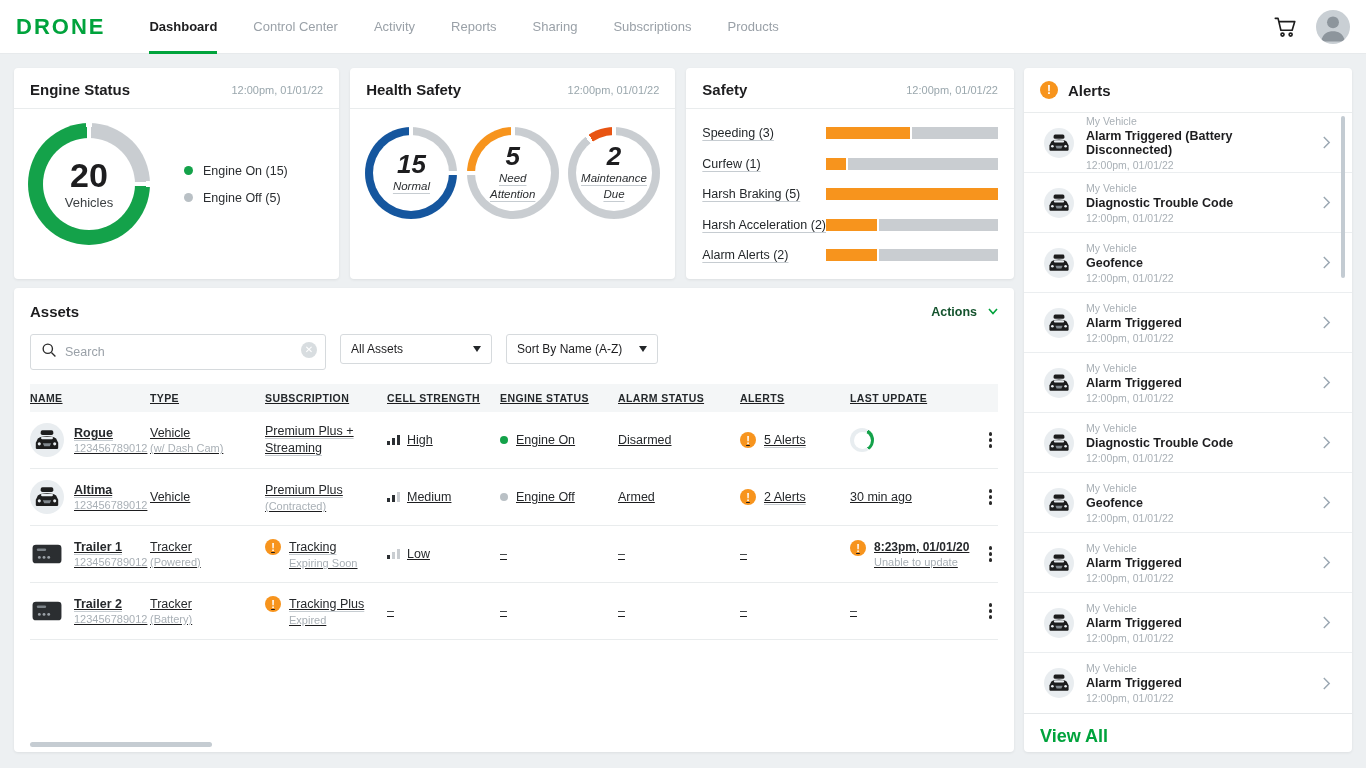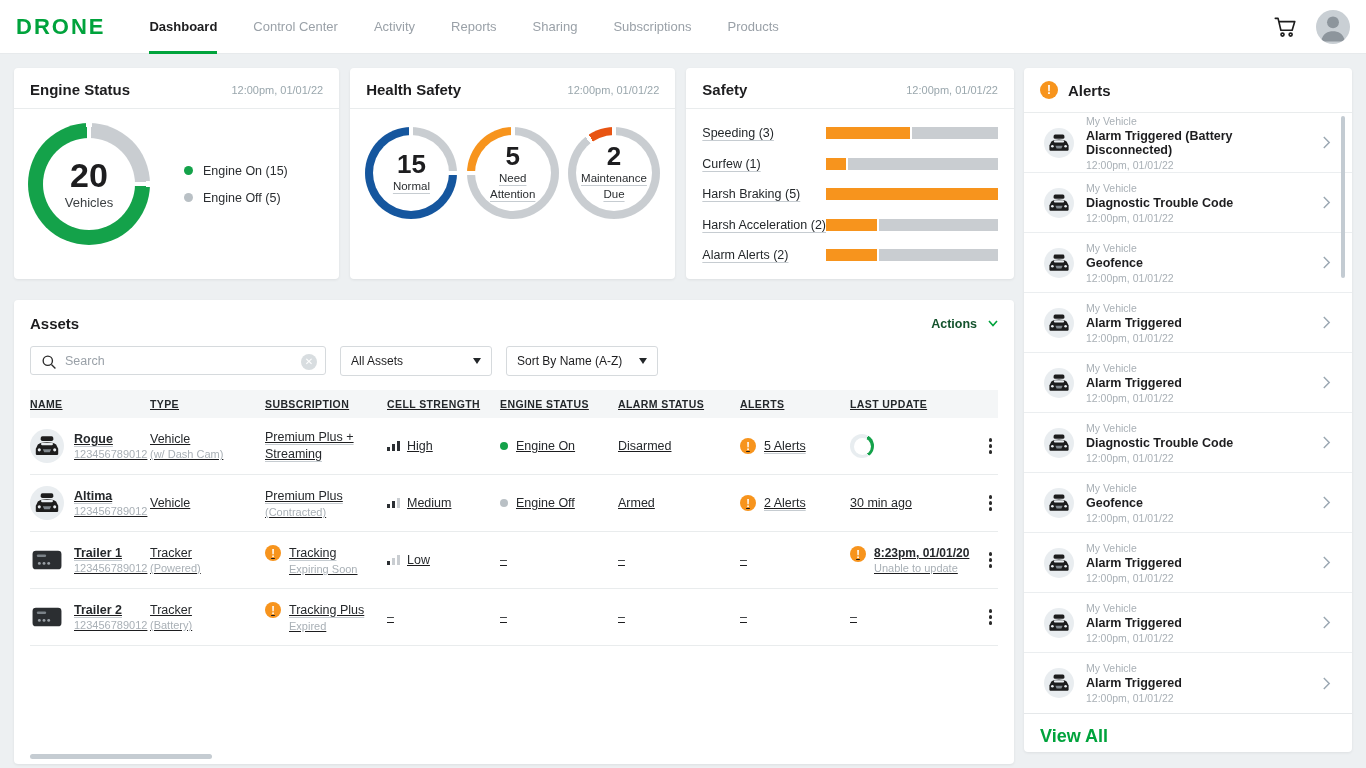--- a/index.html
+++ b/index.html
@@ -32,41 +32,41 @@
   .donut::before { content:""; position:absolute; inset:15px; background:#fff; border-radius:50%; }
   .donut-center { position:absolute; inset:0; display:flex; flex-direction:column; align-items:center; justify-content:center; }
   .donut-big { font-size:34px; font-weight:700; line-height:1; }
   .donut-sub { font-size:13px; color:#3c4043; margin-top:3px; }
   .legend { list-style:none; }
   .legend li { display:flex; align-items:center; gap:10px; font-size:12.5px; color:#2b2e31; margin:13px 8px; }
   .dot { width:9px; height:9px; border-radius:50%; flex:0 0 9px; }
   .dot-on { background:#14a24a; } .dot-off { background:#b9c0c5; }
 
   
-  .health-body { display:flex; justify-content:space-evenly; align-items:center; padding:18px 6px; }
+  .health-body { display:flex; justify-content:space-evenly; align-items:center; padding:18px 6px;font-style:italic; }
   .ring { position:relative; width:92px; height:92px; border-radius:50%; }
   .ring-inner { position:absolute; inset:8px; background:#fff; border-radius:50%; display:flex; flex-direction:column; align-items:center; justify-content:center; text-align:center; }
   .ring-val { font-size:26px; font-weight:700; line-height:1; }
   .ring-lbl { font-size:11.5px; color:#2b2e31; line-height:1.35; margin-top:2px; max-width:72px; }
 
   
   .safety-body { padding:17px 16px 0 16px; }
   .srow { display:flex; align-items:center; justify-content:space-between; margin-bottom:16.5px; }
   .slabel { font-size:12.5px; color:#24282b; white-space:nowrap; }
   .sbar { width:172px; height:12px; background:#c9cdd1; position:relative; }
   .sfill { height:100%; background:#f7941d; border-right:2px solid #fff; }
   .sfill.full { border-right:none; }
 
   
-  .assets { margin-top:22px; height:464px; position:relative; }
+  .assets { margin-top:10px; height:464px; position:relative; }
   .assets-head { display:flex; align-items:center; justify-content:space-between; padding:15px 16px 8px 16px; }
   .assets-title { font-size:15px; font-weight:700; }
   .actions-link { display:flex; align-items:center; gap:11px; color:#14532d; font-size:12.5px; font-weight:700; cursor:pointer; }
   .toolbar { display:flex; gap:14px; padding:6px 16px 14px 16px; }
-  .searchbox { position:relative; width:296px; height:29px; border:1px solid #d6dadd; border-radius:3px; background:#fff; }
+  .searchbox { position:relative; width:296px; height:36px; border:1px solid #d6dadd; border-radius:3px; background:#fff; }
   .searchbox input { width:100%; height:100%; border:none; outline:none; padding:0 30px 0 34px; font-size:12.5px; font-family:"Liberation Sans",sans-serif; color:#1d1d1f; background:transparent; }
   .searchbox input::placeholder { color:#9aa1a8; }
   .search-ic { position:absolute; left:10px; top:7px; }
   .clear-btn { position:absolute; right:8px; top:7px; width:16px; height:16px; border-radius:50%; background:#d8dde0; color:#fff; font-size:10px; line-height:16px; text-align:center; cursor:pointer; }
   .select { width:152px; height:30px; border:1px solid #d6dadd; border-radius:3px; background:#fff; display:flex; align-items:center; justify-content:space-between; padding:0 10px; font-size:12px; cursor:pointer; }
   .caret { width:0; height:0; border-left:4.5px solid transparent; border-right:4.5px solid transparent; border-top:6px solid #232629; }
 
   .tbl { margin:0 16px;text-decoration:underline; }
   .trow { display:grid; grid-template-columns:120px 115px 122px 113px 118px 122px 110px 128px 1fr; align-items:center; }
   .thead { background:#f4f6f7; height:28px; }

